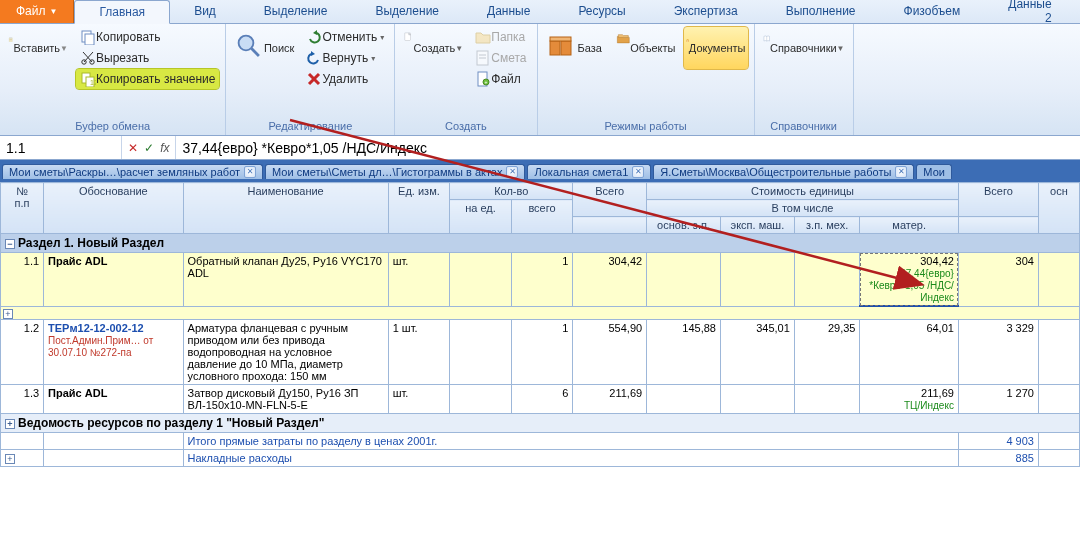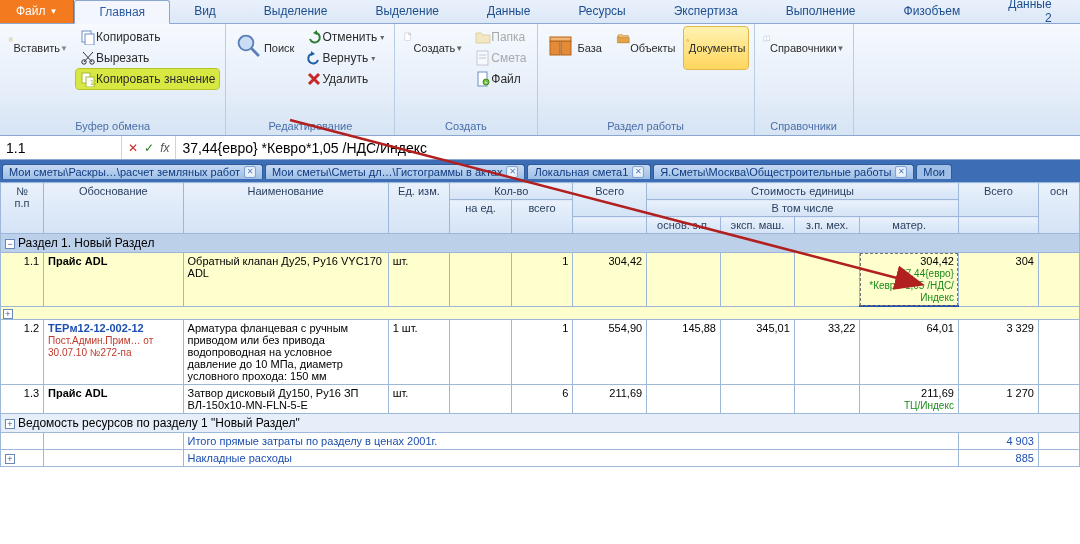--- a/index.html
+++ b/index.html
@@ -37,21 +37,21 @@
   .doctab { background: linear-gradient(#c6d9f2,#9fbfe6); border: 1px solid #2f5a9c; border-bottom: none; border-radius: 3px 3px 0 0; padding: 1px 6px; font-size: 11px; color: #0e3a80; display: flex; align-items: center; gap: 4px; white-space: nowrap; cursor: pointer; max-width: 280px; overflow: hidden; }
   .doctab .x { width: 12px; height: 12px; background: radial-gradient(#fff,#d4e2f5); border: 1px solid #7fa3d5; border-radius: 2px; font-size: 8px; display: flex; align-items: center; justify-content: center; color: #4776b9; }
   .doctab.more { background: #9fbfe6; }
 
   
   .gridwrap { position: relative; overflow: auto; height: calc(544px - 24px - 112px - 24px - 22px); }
   table.grid { border-collapse: collapse; width: 1080px; table-layout: fixed; }
   .grid th, .grid td { border: 1px solid #9db7d9; font-size: 11px; padding: 2px 4px; vertical-align: top; }
   .grid th { background: linear-gradient(#e9f1fb,#d4e3f6); color: #2a3f5f; font-weight: normal; text-align: center; }
   .rownum { text-align: right; padding-right: 4px; }
-  .section-row td { background: #bcd0ea; font-weight: normal; font-size: 12px; }
+  .section-row td { background: #bcd0ea; font-weight: bold; font-size: 12px; }
   .expander { width: 10px; height: 10px; border: 1px solid #6a88b6; display: inline-flex; align-items: center; justify-content: center; font-size: 9px; line-height: 8px; color: #3c5d90; background: #fff; cursor: pointer; vertical-align: middle; margin-right: 3px; }
   .yellow td { background: #feffcd; }
   .greenlink { color: #1a8a1a; }
   .bluebold { color: #1d4faf; font-weight: bold; margin-top: 41px; }
   .redtxt { color: #c0392b; }
   .numcell { text-align: right; }
   .focuscell { outline: 1px dashed #777; outline-offset: -1px; }
   .focus-underline { border-bottom: 2px solid #1d4faf !important; }
   tr.total td { background: #fff; }
   tr.total td.blue { color: #1d4faf; }
@@ -242,21 +242,21 @@
               <rect x="5" y="13" width="4" height="3" fill="#fff"></rect>
               <rect x="10" y="13" width="4" height="3" fill="#fff"></rect>
               <rect x="15" y="13" width="4" height="3" fill="#fff"></rect>
               <rect x="20" y="13" width="4" height="3" fill="#fff"></rect>
               <rect x="5" y="17" width="19" height="6" fill="#fff"></rect>
               <path d="M10 4 h12 l2 6 h-16 z" fill="#f5b544" stroke="#c68818"></path>
             </svg></span>
         <span class="lbl">Документы</span>
       </div>
     </div>
-    <div class="group-label">Раздел работы</div>
+    <div class="group-label">Режимы работы</div>
   </div>
 
   <div class="group">
     <div class="group-body">
       <div class="bigbtn" style="width:86px">
         <span class="ico"><svg viewBox="0 0 32 32">
               <path d="M4 6 Q10 2 16 6 Q22 2 28 6 V26 Q22 22 16 26 Q10 22 4 26 Z" fill="#fff" stroke="#5e7da8"></path>
               <line x1="16" y1="6" x2="16" y2="26" stroke="#5e7da8"></line>
             </svg></span>
         <span class="lbl">Справочники</span>
@@ -377,21 +377,21 @@
         <span class="bluebold">ТЕРм12-12-002-12</span><br>
         <span class="redtxt" style="font-size:10px">Пост.Админ.Прим… от 30.07.10 №272-па</span>
       </td>
       <td>Арматура фланцевая с ручным приводом или без привода водопроводная на условное давление до 10 МПа, диаметр условного прохода: 150 мм</td>
       <td>1 шт.</td>
       <td></td>
       <td class="numcell">1</td>
       <td class="numcell">554,90</td>
       <td class="numcell">145,88</td>
       <td class="numcell">345,01</td>
-      <td class="numcell">33,22</td>
+      <td class="numcell">29,35</td>
       <td class="numcell">64,01</td>
       <td class="numcell">3 329</td>
       <td></td>
     </tr>
 
     <tr>
       <td class="rownum">1.3</td>
       <td><b>Прайс ADL</b></td>
       <td>Затвор дисковый Ду150, Ру16 ЗП ВЛ-150х10-MN-FLN-5-E</td>
       <td>шт.</td>

